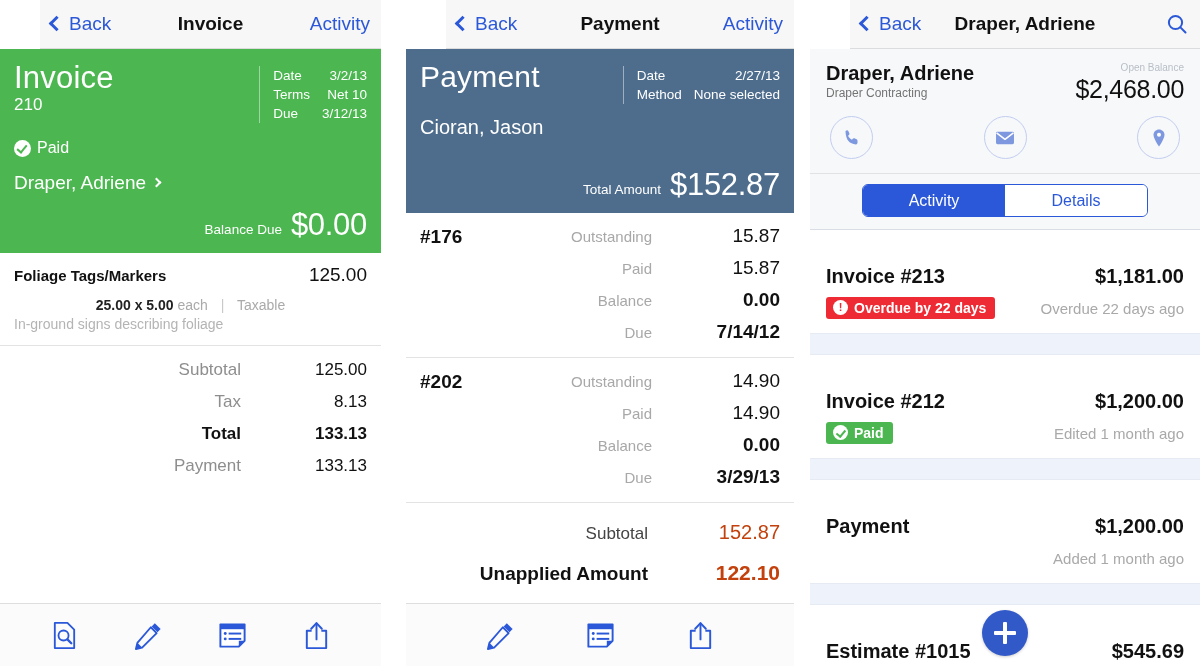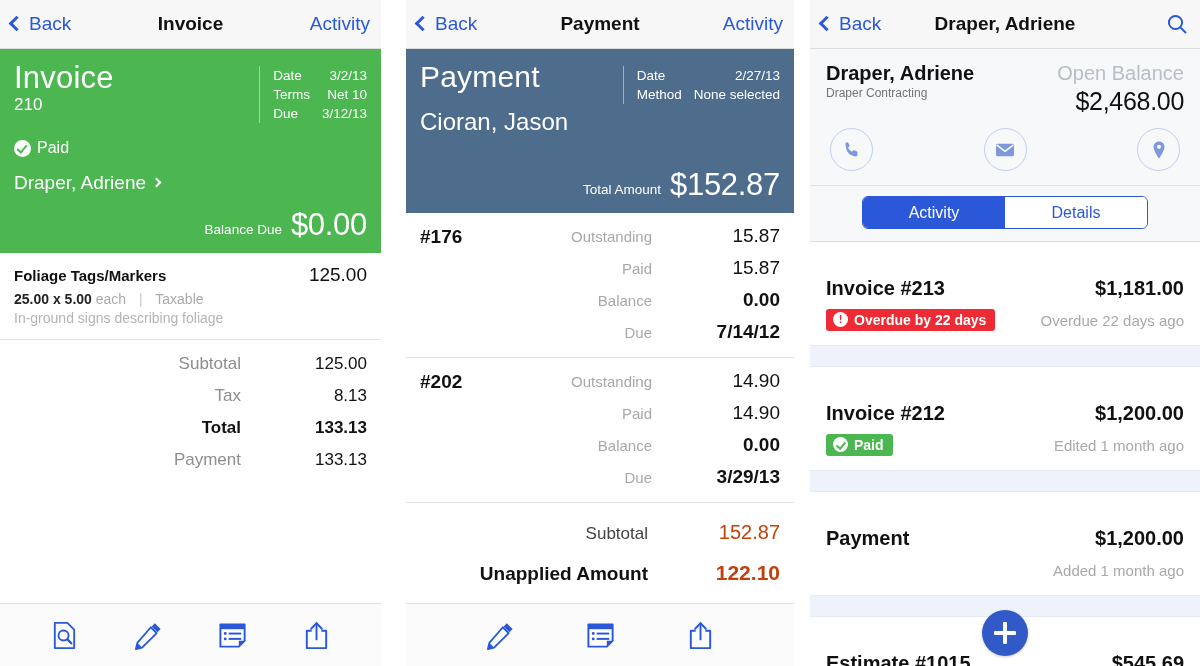--- a/index.html
+++ b/index.html
@@ -34,20 +34,21 @@
   
   .navbar {
     height: 49px;
     background: #f7f7f7;
     border-bottom: 1px solid #dcdcdc;
     display: flex;
     align-items: center;
     justify-content: space-between;
     padding: 0 11px;
     position: relative;
+    margin-left: 40px;
   }
   .nav-left, .nav-right {
     display: flex; align-items: center;
     font-size: 19px; color: #2b58d8;
     white-space: nowrap;
     z-index: 2;
   }
   .nav-left { gap: 3px; }
   .chev-back {
     display: inline-block;
@@ -127,32 +128,32 @@
     transform: rotate(45deg);
   }
   .doc-balance {
     position: absolute;
     right: 14px; bottom: 10px;
     display: flex; align-items: flex-end; gap: 9px;
   }
   .doc-balance .lbl { font-size: 13.5px; padding-bottom: 6px; }
   .doc-balance .amt { font-size: 31px; font-weight: 300; letter-spacing: -.3px; }
 
-  .payer-link { font-size: 24px; margin-top: 4px; display:flex; align-items:flex-end; gap:8px; }
+  .payer-link { font-size: 20px; margin-top: 12px; display:flex; align-items:flex-end; gap:8px; }
 
   
   .content { background: #ffffff; }
   .line-item {
     padding: 11px 14px 13px 14px;
     border-bottom: 1px solid #e3e3e3;
   }
   .li-row1 { display: flex; justify-content: space-between; align-items: baseline; }
   .li-name { font-size: 15px; font-weight: bold; color: #111; }
   .li-amt  { font-size: 19px; color: #111; }
-  .li-row2 { font-size: 14px; margin-top: 5px; color: #aaaaaa; }
+  .li-row2 { font-size: 14px; margin-top: 11px; color: #aaaaaa; text-align: center; }
   .li-row2 b { color: #222; font-weight: bold; }
   .li-row2 .sep { color: #c9c9c9; padding: 0 9px; }
   .li-row3 { font-size: 14px; color: #b4b4b4; margin-top: 3px; }
 
   .totals { padding: 15px 14px 16px 14px; }
   .tot-row {
     display: flex; justify-content: flex-end; align-items: baseline;
     font-size: 17px; line-height: 1; margin-bottom: 15px; color: #111;
   }
   .tot-row:last-child { margin-bottom: 0; }
@@ -206,21 +207,21 @@
 
   
   .cust-head {
     background: #f7f8fa;
     padding: 13px 16px 10px 16px;
     border-bottom: 1px solid #e2e2e2;
   }
   .cust-top { display: flex; justify-content: space-between; align-items: flex-start; }
   .cust-name { font-size: 20px; font-weight: bold; color: #111; }
   .cust-co { font-size: 12px; color: #737373; margin-top: 1px; }
-  .cust-bal-lbl { font-size: 20px; color: #b9bec6; text-align: right; }
+  .cust-bal-lbl { font-size: 10px; color: #b9bec6; text-align: right; }
   .cust-bal-amt { font-size: 25px; color: #111; text-align: right; margin-top: 2px; letter-spacing: -.3px; }
   .cust-actions {
     display: flex; justify-content: space-between;
     padding: 12px 4px 4px 4px;
   }
   .circ-btn {
     width: 43px; height: 43px; border-radius: 50%;
     border: 1.5px solid #c2cdf0;
     display: flex; align-items: center; justify-content: center;
     background: transparent;

